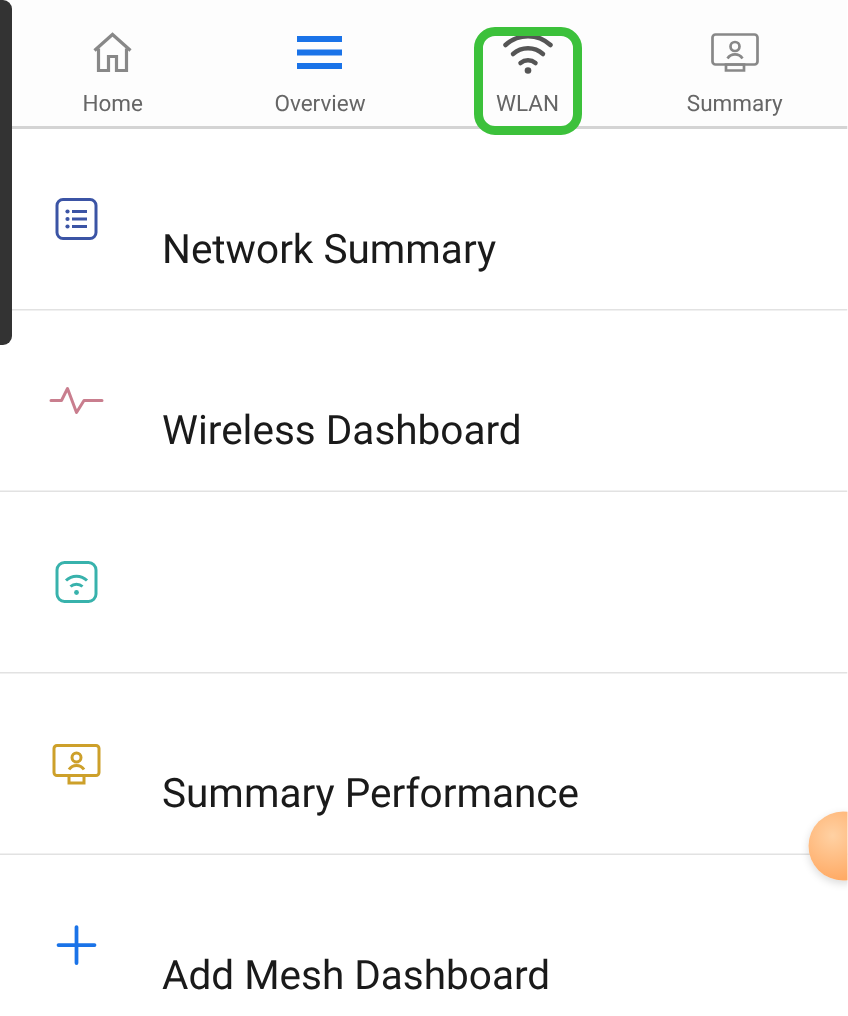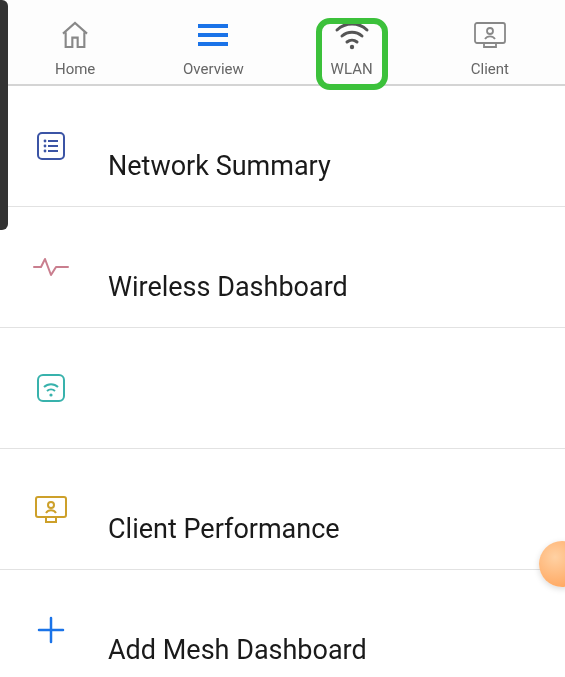--- a/index.html
+++ b/index.html
@@ -160,21 +160,21 @@
 
   <div class="tab">
     <div class="tab-iconwrap">
       <svg width="36" height="32" viewBox="0 0 36 32" fill="none" stroke="#888" stroke-width="1.8">
         <rect x="3" y="4" width="30" height="20" rx="2"></rect>
         <path d="M12 24 L24 24 L24 28 L12 28 Z"></path>
         <circle cx="18" cy="12" r="3"></circle>
         <path d="M13 20 A6 6 0 0 1 23 20"></path>
       </svg>
     </div>
-    <div class="tab-label">Client</div>
+    <div class="tab-label">Summary</div>
   </div>
 
 </div>
 
 <div class="menu">
 
   <div class="menu-item">
     <div class="menu-iconwrap">
       <svg width="34" height="34" viewBox="0 0 34 34" fill="none">
         <rect x="4" y="4" width="26" height="26" rx="4" stroke="#3b54a5" stroke-width="2"></rect>
@@ -211,21 +211,21 @@
 
   <div class="menu-item">
     <div class="menu-iconwrap">
       <svg width="38" height="34" viewBox="0 0 38 34" fill="none" stroke="#cda02a" stroke-width="2">
         <rect x="4" y="5" width="30" height="20" rx="2"></rect>
         <path d="M14 25 L24 25 L24 30 L14 30 Z"></path>
         <circle cx="19" cy="13" r="3"></circle>
         <path d="M14 21 A6 6 0 0 1 24 21"></path>
       </svg>
     </div>
-    <div class="menu-label">Client Performance</div>
+    <div class="menu-label">Summary Performance</div>
   </div>
 
   <div class="menu-item">
     <div class="menu-iconwrap">
       <svg width="30" height="30" viewBox="0 0 30 30">
         <line x1="15" y1="3" x2="15" y2="27" stroke="#1a73e8" stroke-width="2.5" stroke-linecap="round"></line>
         <line x1="3" y1="15" x2="27" y2="15" stroke="#1a73e8" stroke-width="2.5" stroke-linecap="round"></line>
       </svg>
     </div>
     <div class="menu-label">Add Mesh Dashboard</div>

